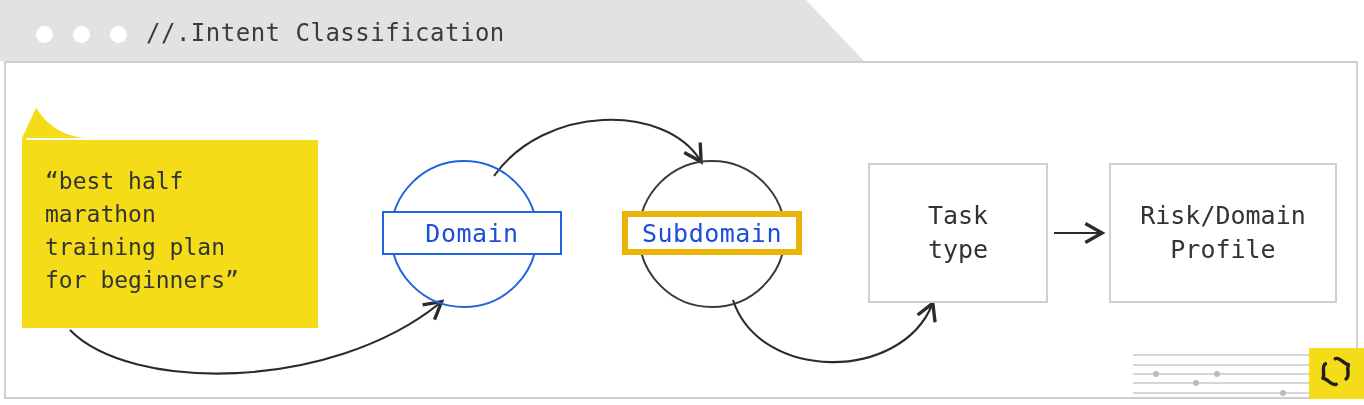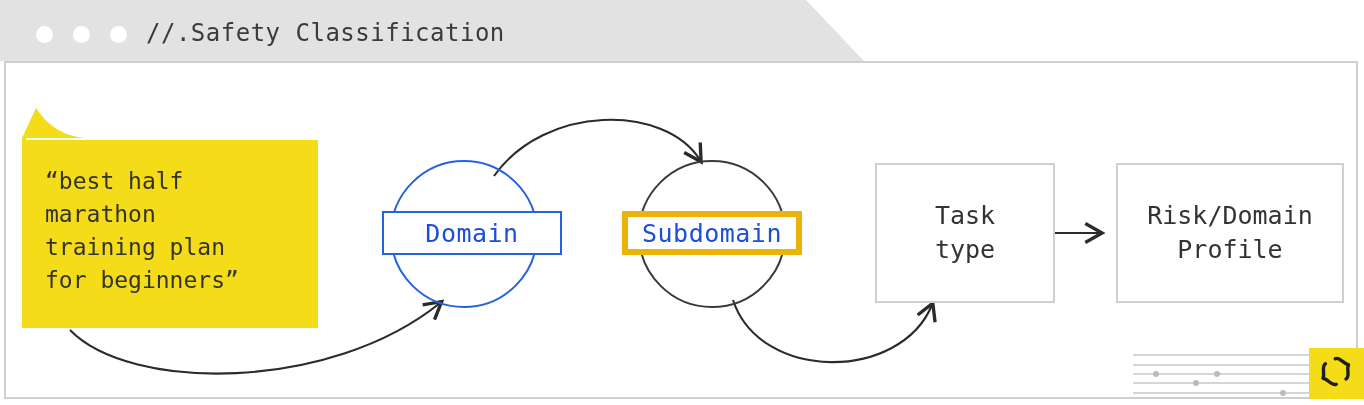--- a/index.html
+++ b/index.html
@@ -164,21 +164,20 @@
     box-sizing: border-box;
     display: flex;
     align-items: center;
     justify-content: center;
     text-align: center;
     font-size: 25px;
     line-height: 34px;
     color: #333333;
     white-space: pre-line;
     z-index: 5;
-    margin-left: 7px;
   }
   #tasktype-box {
     left: 868px;
     top: 163px;
     width: 180px;
     height: 140px;
   }
   #risk-box {
     left: 1109px;
     top: 163px;
@@ -209,21 +208,21 @@
 </head>
 <body>
 
 <div id="window-chrome">
   <div id="titlebar-shape"></div>
   <div id="traffic-lights">
     <span class="dot"></span>
     <span class="dot"></span>
     <span class="dot"></span>
   </div>
-  <div id="window-title">//.Safety Classification</div>
+  <div id="window-title">//.Intent Classification</div>
 </div>
 
 <div id="canvas-frame"></div>
 
 <div id="callout"></div>
 <div id="callout-tail">
   <svg width="90" height="40" viewBox="0 0 90 40">
     <path d="M0 40 L0 30 L62 30 C40 28 24 16 14 0 C12 14 6 28 0 40 Z" fill="#f5dc19"></path>
     <path d="M14 0 C24 16 40 28 62 30 L0 30 Z" fill="#f5dc19"></path>
   </svg>

